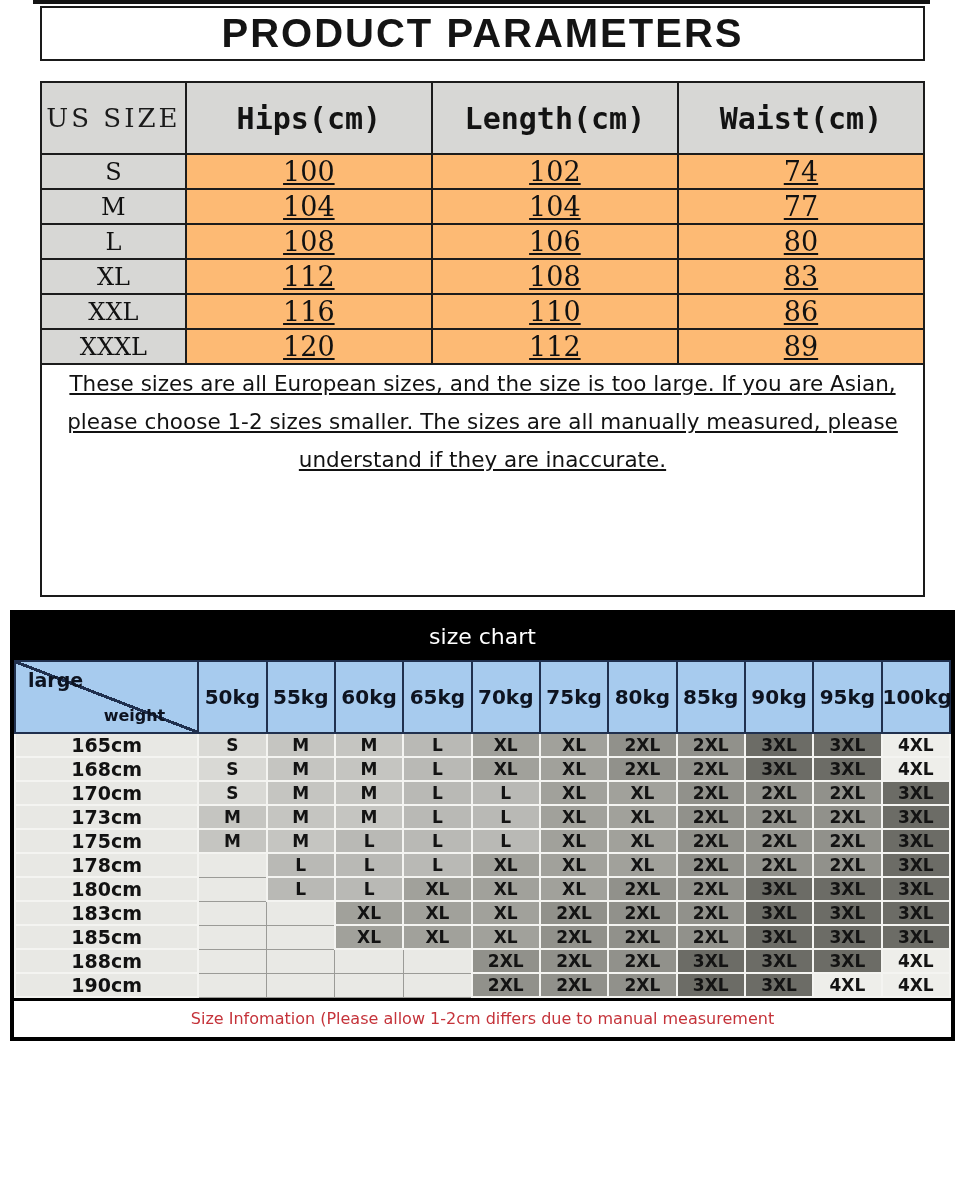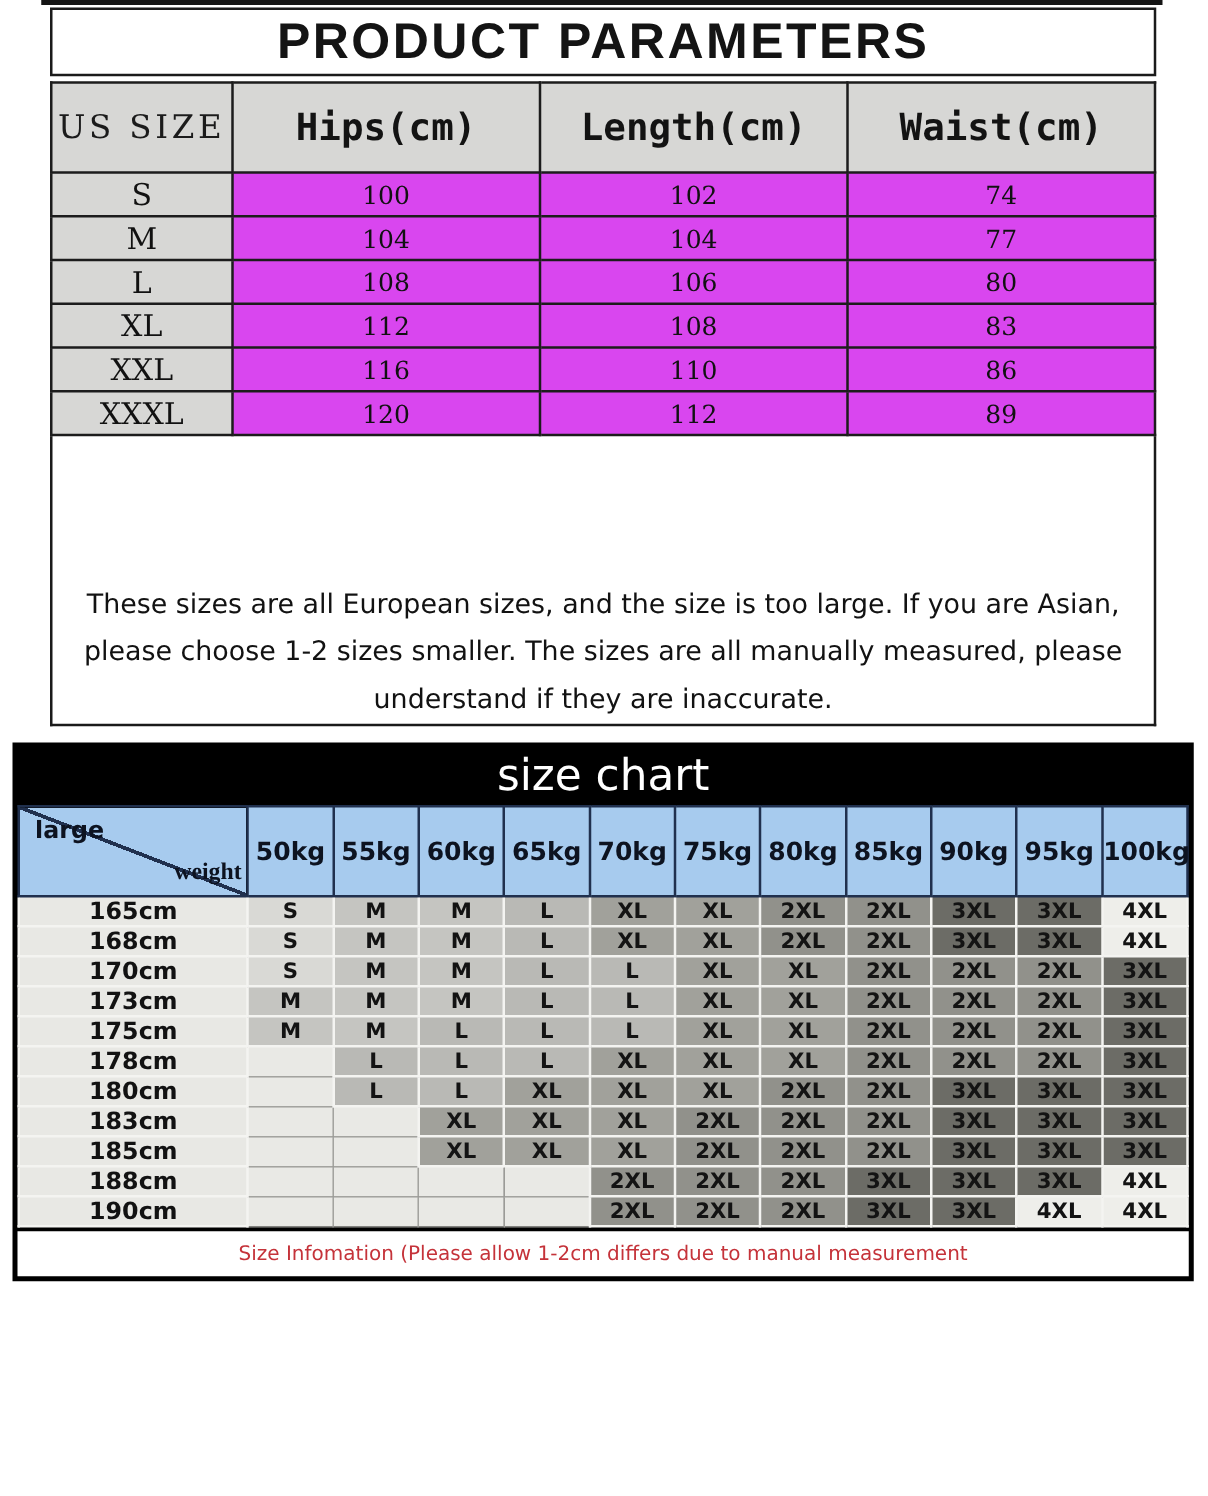--- a/index.html
+++ b/index.html
@@ -21,21 +21,21 @@
   .title-box {
     border: 2px solid #1a1a1a;
     height: 55px;
     display: flex; align-items: center; justify-content: center;
     font-family: "Liberation Sans", sans-serif;
     font-weight: 900; font-size: 40px; letter-spacing: 2px;
     color: #141414;
   }
   .params-table {
     width: 100%; border-collapse: collapse; table-layout: fixed;
-    margin-top: 4px;
+    margin-top: 20px;
   }
   .params-table th, .params-table td {
     border: 2px solid #1c1c1c; text-align: center; vertical-align: middle;
   }
   .params-table thead th {
     height: 72px; background: #d7d7d5;
   }
   .col-size { width: 16.4%; }
   .us-size-header {
     font-family: "DejaVu Serif", serif;
@@ -43,45 +43,46 @@
   }
   .measure-header {
     font-family: "DejaVu Sans Mono", monospace;
     font-weight: 700; font-size: 30px; color: #131313;
   }
   .params-table tbody th {
     background: #d7d7d5; height: 35px;
     font-family: "DejaVu Serif", serif; font-weight: 500; font-size: 24px;
   }
   .params-table tbody td {
-    background: #d946ef;
-    font-family: "DejaVu Serif", serif; font-size: 20px;
+    background: #fdba74;
+    font-family: "DejaVu Serif", serif; font-size: 27px; text-decoration: underline;
   }
   .note-box {
     border: 2px solid #1a1a1a; border-top: none;
     height: 232px;
-    display: flex; align-items: flex-end; justify-content: center;
+    display: flex; align-items: flex-start; justify-content: center;
     padding: 0 22px;
+    text-decoration: underline;
   }
   .note-box p {
     text-align: center;
     font-size: 21.5px; line-height: 38px; color: #121212;
     font-family: "DejaVu Sans", sans-serif;
   }
 
   
   .chart {
     margin: 13px 11px 0 10px;
     background: #000;
     padding: 4px;
   }
   .chart-title {
     height: 46px; line-height: 46px;
     color: #fff; text-align: center;
-    font-size: 35px; font-family: "DejaVu Sans", sans-serif;
+    font-size: 22px; font-family: "DejaVu Sans", sans-serif;
   }
   .chart-table {
     width: 100%; border-collapse: collapse; table-layout: fixed;
   }
   .chart-table thead th {
     height: 72px;
     border: 2px solid var(--hdr-border);
     background: var(--hdr-bg);
     color: var(--hdr-text);
     font-size: 20px; font-weight: 700;
@@ -90,21 +91,21 @@
   .corner-th { width: 19.6%; position: relative; }
   .corner-th .diag {
     position: absolute; inset: 0;
     background-image: linear-gradient(to right top,
       transparent calc(50% - 1.5px),
       var(--hdr-border) calc(50% - 1.5px),
       var(--hdr-border) calc(50% + 1.5px),
       transparent calc(50% + 1.5px));
   }
   .corner-th .lbl-height { position: absolute; top: 7px; left: 12px; font-size: 19px; }
-  .corner-th .lbl-weight { position: absolute; bottom: 7px; right: 4px; font-size: 19px; font-family: Liberation Serif, serif; }
+  .corner-th .lbl-weight { position: absolute; bottom: 7px; right: 32px; font-size: 16px; }
   .chart-table tbody tr { height: 20px; }
   .chart-table tbody th {
     border: 2px solid #f4f4f1;
     background: var(--height-bg);
     font-size: 19px; font-weight: 700; color: #121212;
     font-family: "DejaVu Sans", sans-serif;
   }
   .chart-table tbody td {
     border: 2px solid #f4f4f1;
     text-align: center;

